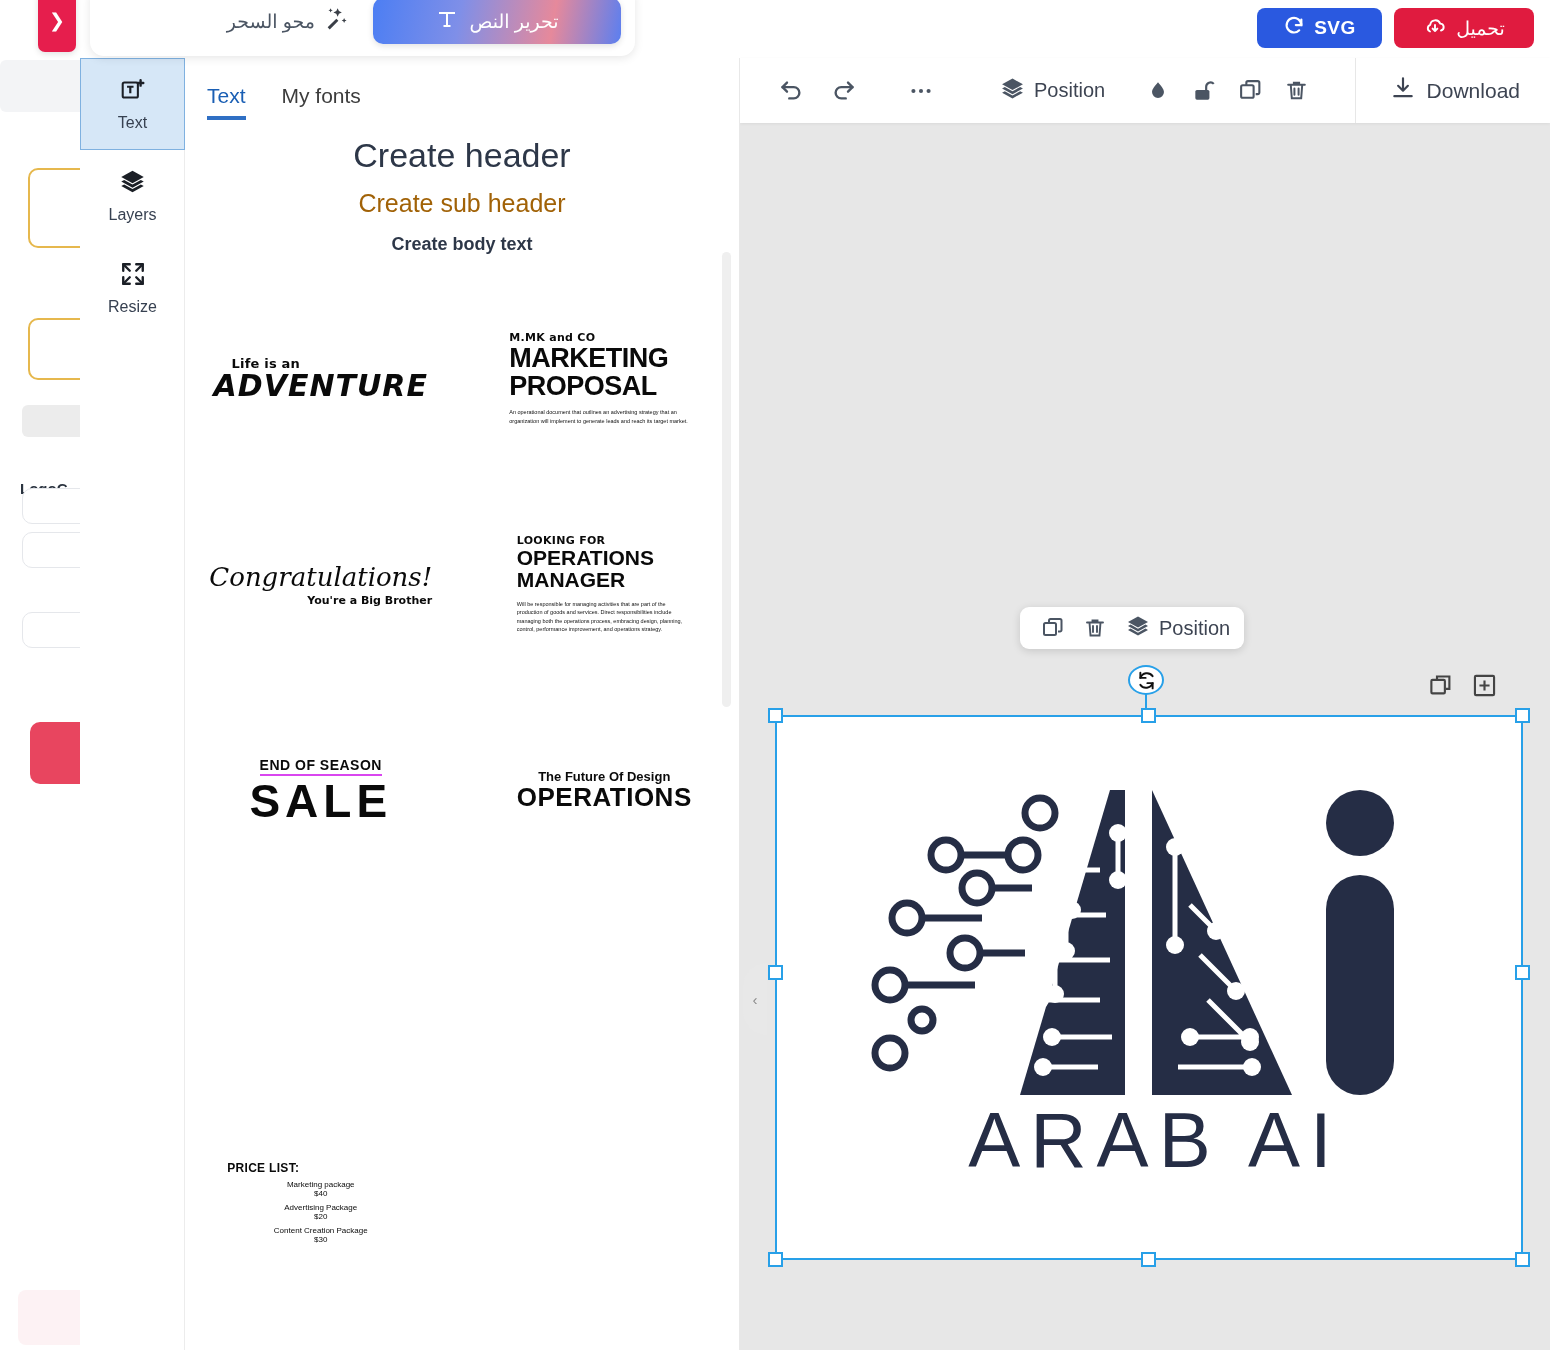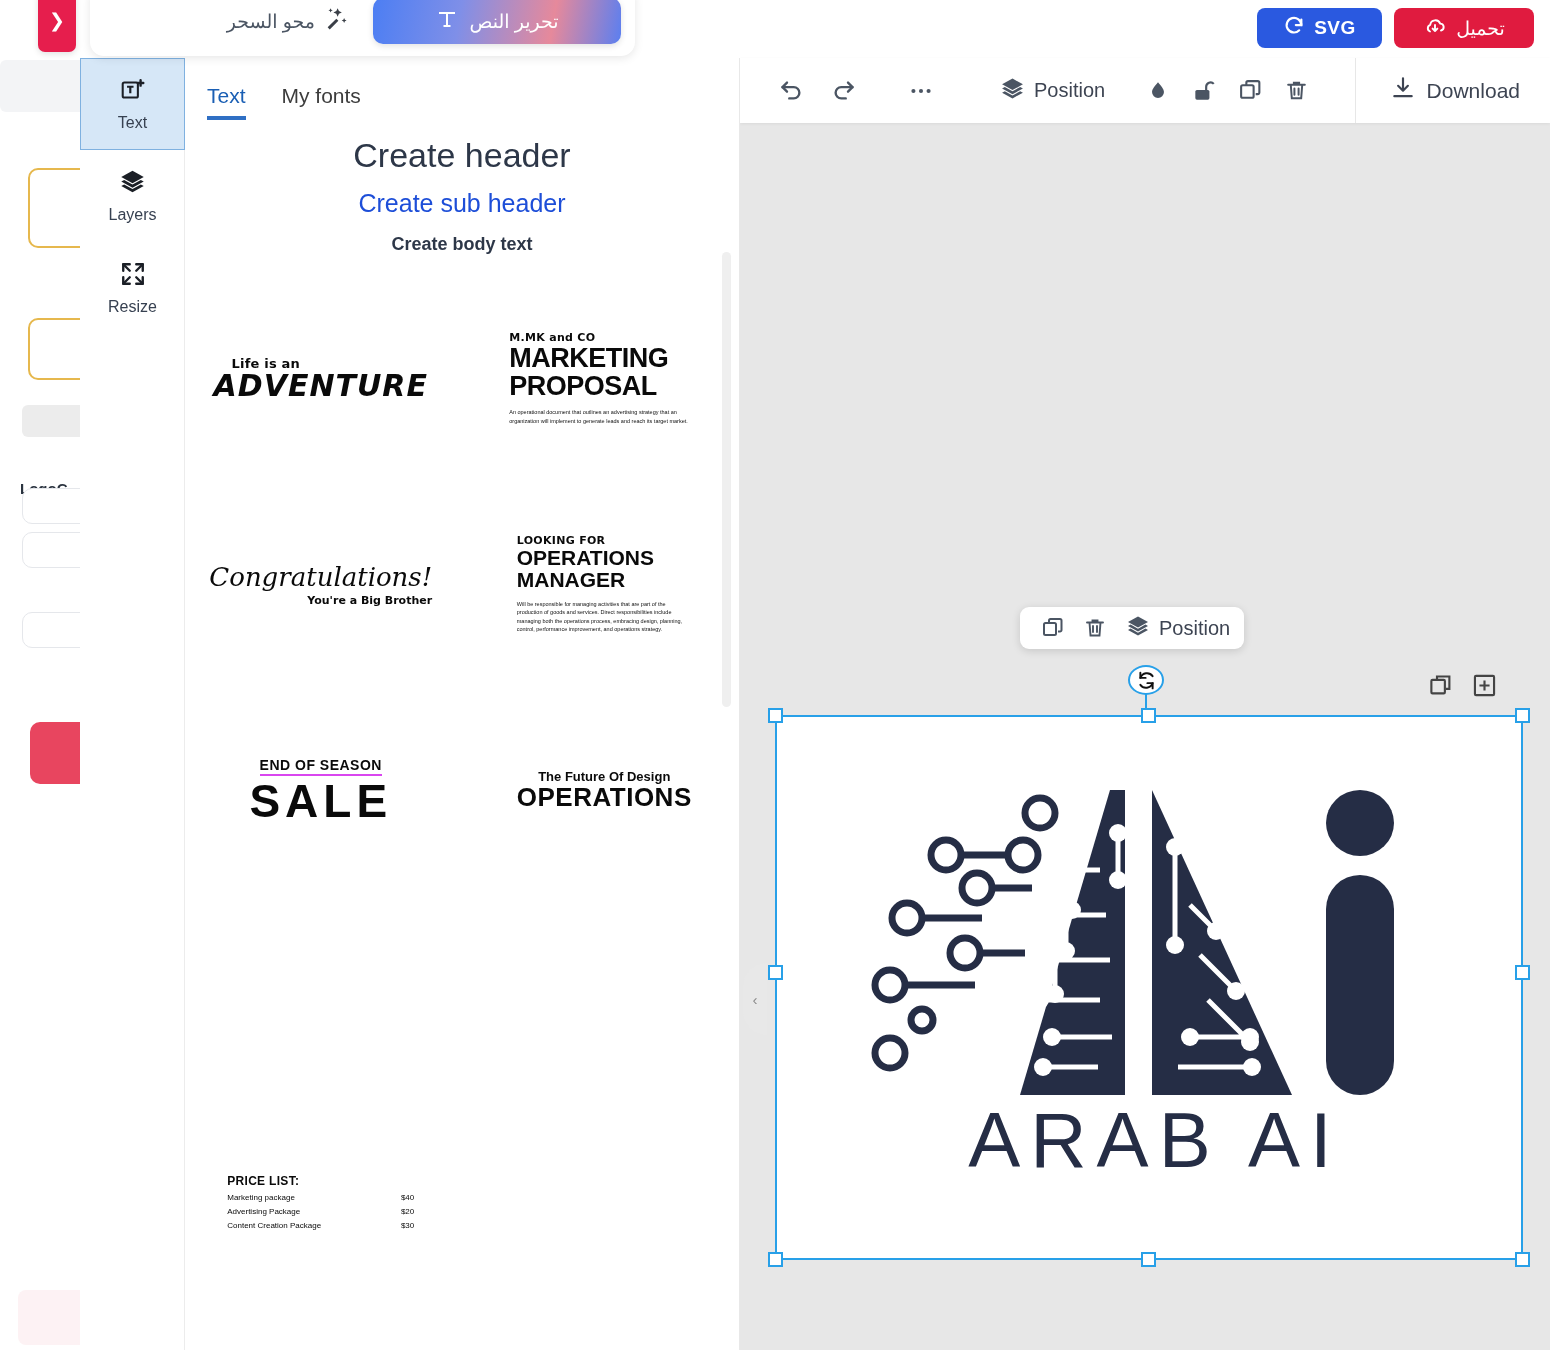--- a/index.html
+++ b/index.html
@@ -117,21 +117,21 @@
     display: flex; gap: 36px; padding: 26px 0 0 22px; font-size: 21px;
   }
   .ptab { color: #3c3c3c; cursor: pointer; padding-bottom: 8px; }
   .ptab.active { color: #1a5fb4; border-bottom: 4px solid #2f6fc4; }
 
   .create-header {
     text-align: center; font-size: 34px; color: #2d3748; margin-top: 16px;
     cursor: pointer; font-weight: 400;
   }
   .create-sub {
-    text-align: center; font-size: 25px; color: #1d4ed8; margin-top: 14px;
+    text-align: center; font-size: 25px; color: #a16207; margin-top: 14px;
     cursor: pointer;
   }
   .create-body {
     text-align: center; font-size: 18px; color: #2d3748; margin-top: 16px;
     cursor: pointer; font-weight: 600;
   }
 
   .tpl-grid {
     position: absolute; left: 0; top: 235px; width: 555px; height: 1057px;
     display: grid; grid-template-columns: 1fr 1fr;
@@ -165,21 +165,21 @@
             letter-spacing: 5px; line-height: 1; margin-top: 2px; }
   .t-fut { font-family: "Liberation Sans", sans-serif; font-size: 13px; font-weight: 700; }
   .t-min { font-family: "Liberation Sans", sans-serif; font-size: 26px; font-weight: 700;
            letter-spacing: .5px; line-height: 1.05; }
   .t-youre { font-family: "DejaVu Serif", serif; font-size: 29px; font-weight: 700;
              text-align: left; line-height: 1.08; }
   .t-tiny { font-size: 6px; text-align: left; line-height: 1.6; }
   .t-price-h { font-family: "Liberation Sans", sans-serif; font-size: 12px;
                font-weight: 700; text-align: left; letter-spacing: .3px; }
   .price-row { display: flex; justify-content: space-between; font-size: 8px;
-               width: 187px; margin-top: 5px; }
+               width: 187px; margin-top: 5px; flex-direction: column; }
 
   .panel-scrollbar {
     position: absolute; left: 722px; top: 252px; width: 9px; height: 455px;
     background: #efefef; border-radius: 5px; z-index: 19; cursor: pointer;
   }
 
   
   .canvas-wrap {
     position: absolute; left: 740px; top: 58px; width: 810px; height: 1292px;
     background: #e7e7e7; z-index: 5;

